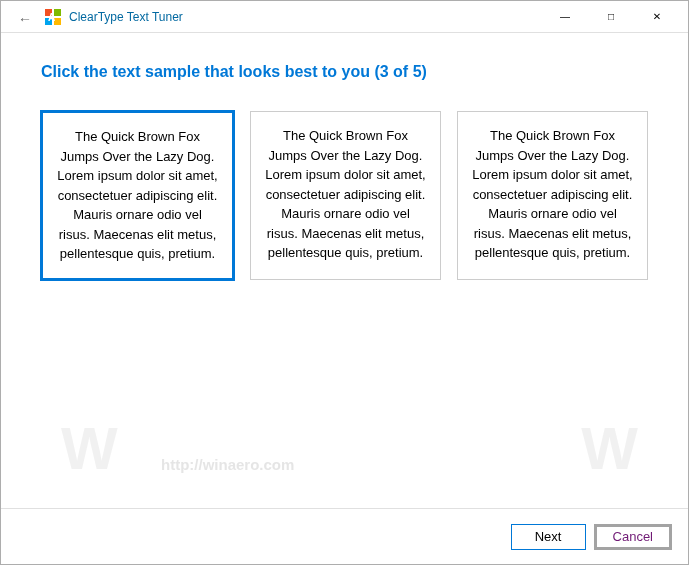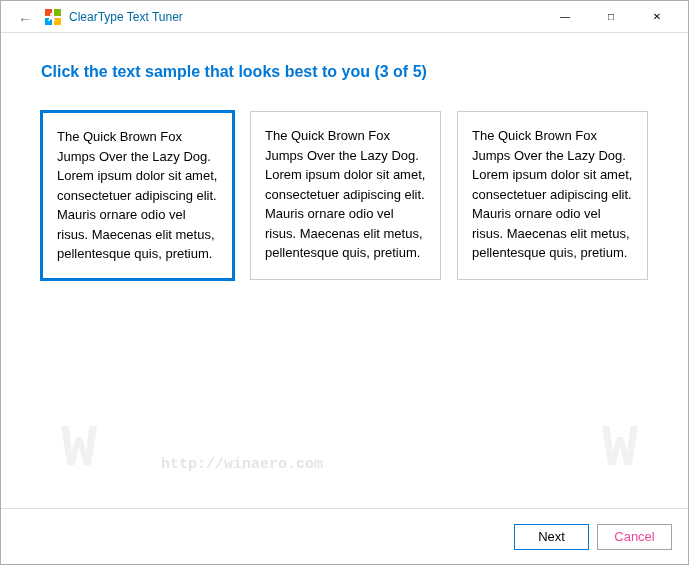--- a/index.html
+++ b/index.html
@@ -115,20 +115,21 @@
     .sample-card {
       flex: 1;
       border: 1px solid #cccccc;
       padding: 14px;
       cursor: pointer;
       font-size: 13px;
       line-height: 1.5;
       color: #000;
       min-height: 160px;
       background: #fff;
+      text-align: center;
     }
 
     .sample-card.selected {
       border: 2px solid #0078d7;
       outline: 1px solid #0078d7;
     }
 
     .watermark-area {
       flex: 1;
       display: flex;
@@ -148,39 +149,39 @@
       gap: 8px;
       flex-shrink: 0;
     }
 
     .footer-btn {
       height: 26px;
       min-width: 75px;
       padding: 0 16px;
       font-size: 13px;
       cursor: pointer;
-      border: 1px solid #a3a3a3;
-      background: #ffffff;
-      color: #ec4899;
+      border: 3px solid #a3a3a3;
+      background: #ffffff;
+      color: #701a75;
     }
 
     .footer-btn.primary {
       border: 1px solid #0078d7;
       color: #000;
     }
 
     .watermark {
       position: absolute;
       color: rgba(180, 180, 180, 0.4);
       font-size: 28px;
       font-weight: bold;
       user-select: none;
       pointer-events: none;
       white-space: nowrap;
-      font-family: Liberation Mono, monospace;
+      font-family: Liberation Sans, sans-serif;
     }
   </style>
 </head>
 <body>
 
 <div class="window">
 
   <div class="title-bar">
     <div class="title-bar-left">
       <div class="back-btn">←</div>

